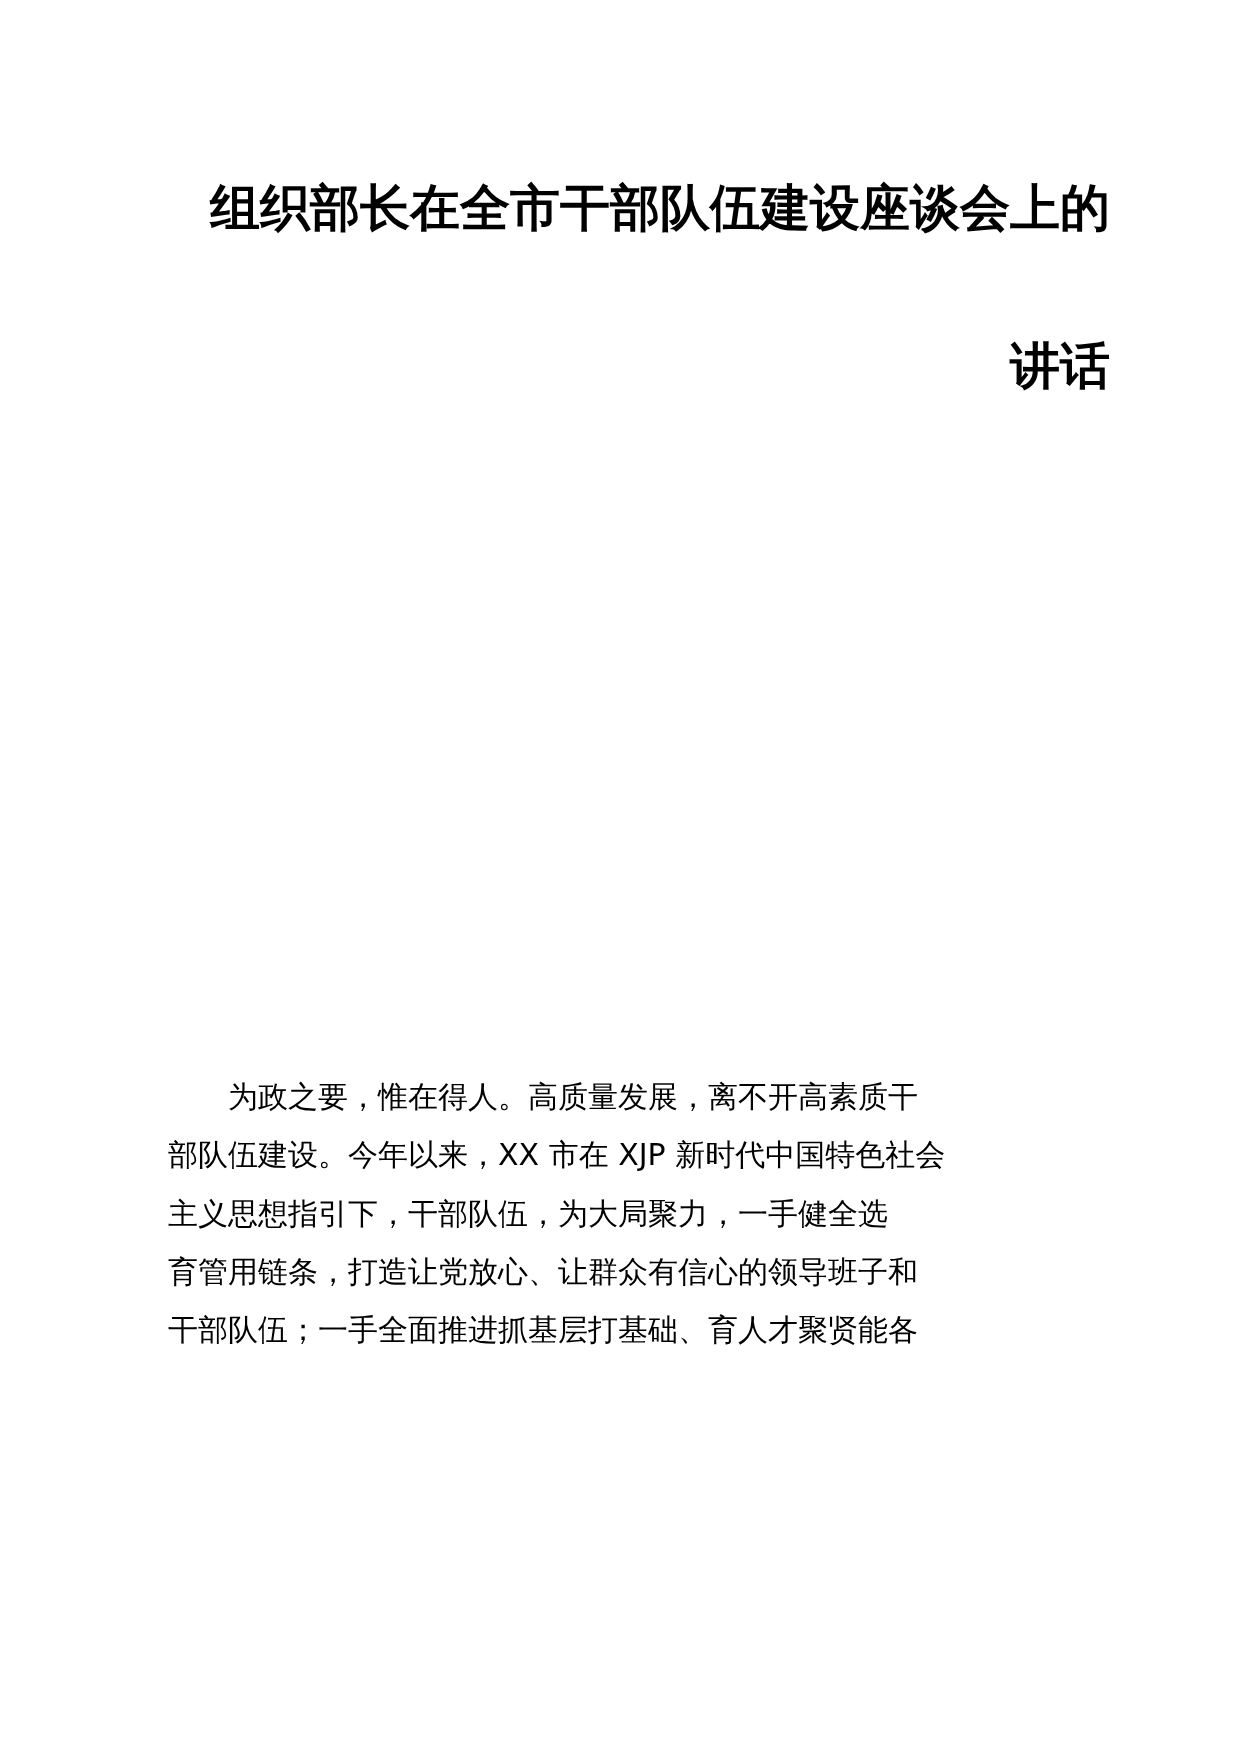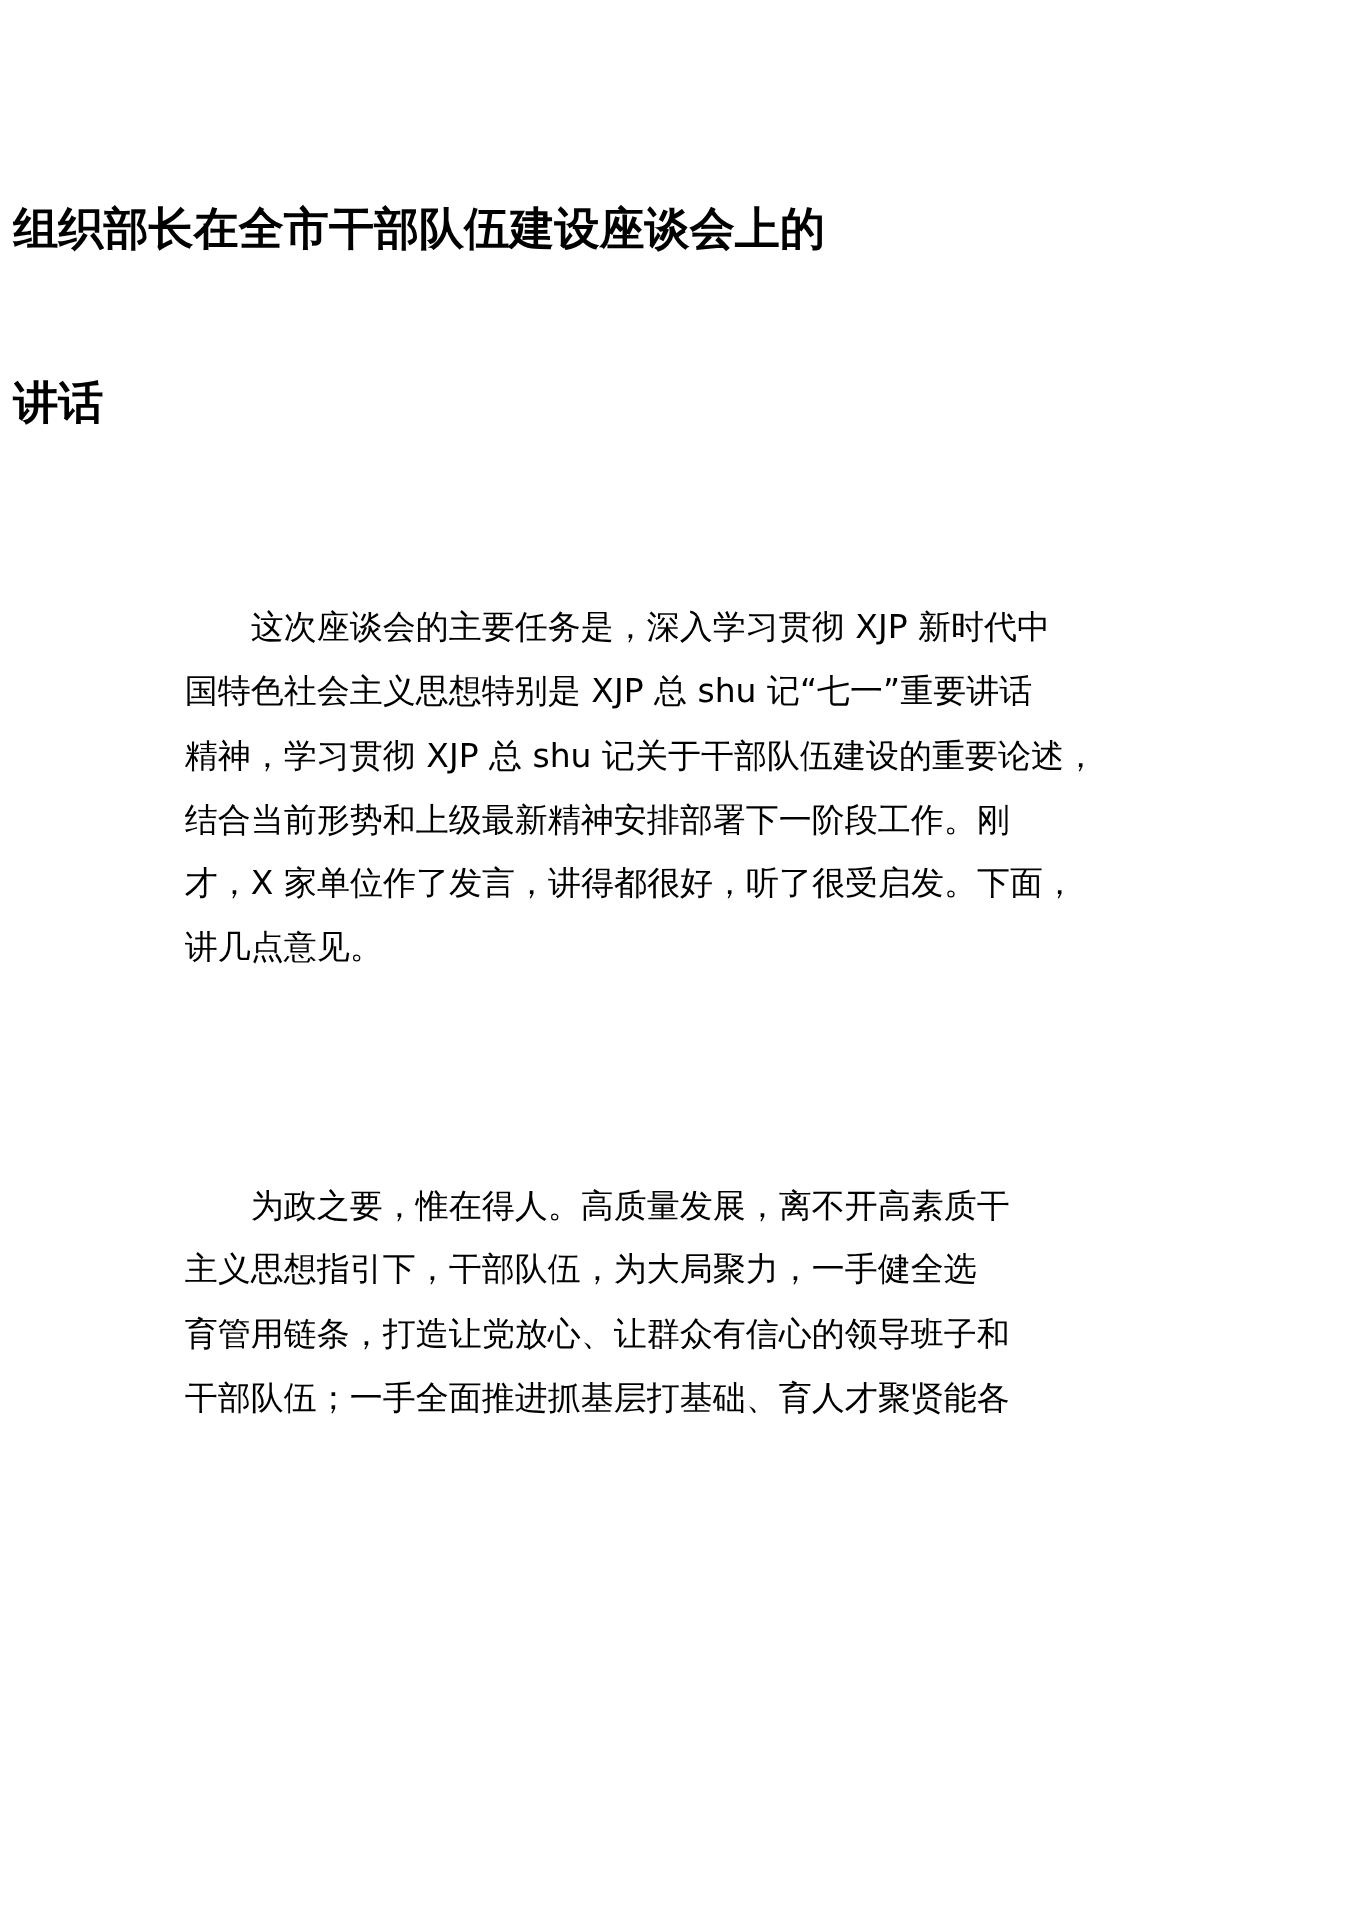--- a/index.html
+++ b/index.html
@@ -19,27 +19,26 @@
       position: absolute;
       left: 0; top: 0;
       width: 1240px;
       height: 1754px;
       background: #ffffff;
     }
     .title-line {
       position: absolute;
       left: 0;
       width: 1110px;
-      text-align: left;
+      text-align: right;
       font-weight: bold;
-      font-size: 41px;
+      font-size: 50px;
       line-height: 50px;
       letter-spacing: 0px;
       white-space: nowrap;
-      padding-left: 12px;
     }
     .title-line.l1 { top: 183px; }
     .title-line.l2 { top: 341px; }
 
     .body-text {
       position: absolute;
       left: 168px;
       width: 800px;
       font-size: 30px;
       line-height: 58.3px;
@@ -58,30 +57,23 @@
     .para2 { top: 1068px; }
   </style>
 </head>
 <body>
 
 <div class="page">
 
   <div class="title-line l1">组织部长在全市干部队伍建设座谈会上的</div>
   <div class="title-line l2">讲话</div>
 
-  <div class="body-text para1">
-    <span class="line indent">这次座谈会的主要任务是，深入学习贯彻 XJP 新时代中</span>
-    <span class="line">国特色社会主义思想特别是 XJP 总 shu 记“七一”重要讲话</span>
-    <span class="line">精神，学习贯彻 XJP 总 shu 记关于干部队伍建设的重要论述，</span>
-    <span class="line">结合当前形势和上级最新精神安排部署下一阶段工作。刚</span>
-    <span class="line">才，X 家单位作了发言，讲得都很好，听了很受启发。下面，</span>
-    <span class="line">讲几点意见。</span>
-  </div>
 
 
   <div class="body-text para2">
     <span class="line indent">为政之要，惟在得人。高质量发展，离不开高素质干</span>
+    <span class="line">部队伍建设。今年以来，XX 市在 XJP 新时代中国特色社会</span>
     <span class="line">主义思想指引下，干部队伍，为大局聚力，一手健全选</span>
     <span class="line">育管用链条，打造让党放心、让群众有信心的领导班子和</span>
     <span class="line">干部队伍；一手全面推进抓基层打基础、育人才聚贤能各</span>
   </div>
 
 </div>
 
 </body></html>

